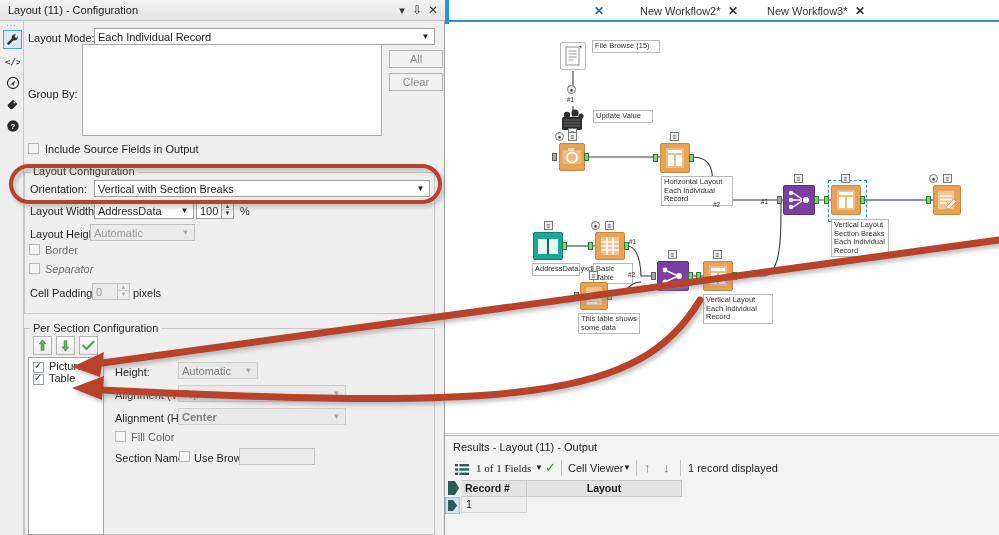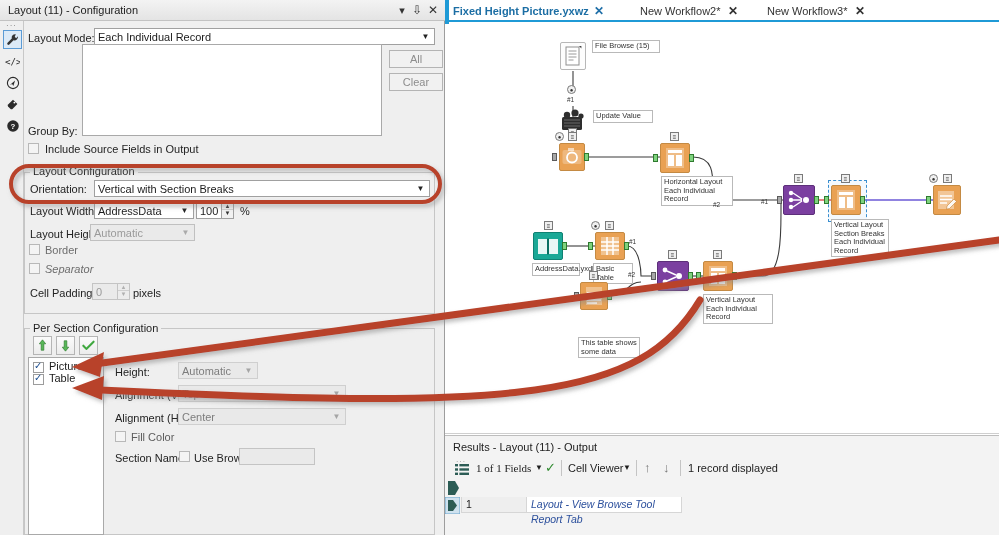--- a/index.html
+++ b/index.html
@@ -270,21 +270,21 @@
           </svg>
       </div>
     </div>
 
     <span class="lbl" style="left:28px; top:32px;">Layout Mode:</span>
     <div class="combo" style="left:94px; top:28px; width:341px;">
       <span>Each Individual Record</span>
       <span class="arw">▼</span>
     </div>
 
-    <span class="lbl" style="left:28px; top:88px;margin-top:37px;">Group By:</span>
+    <span class="lbl" style="left:28px; top:88px;">Group By:</span>
     <div id="listbox-groupby"></div>
 
     <div class="btn" style="left:389px; top:50px;">All</div>
     <div class="btn" style="left:389px; top:73px;">Clear</div>
 
     <div class="chk dim" style="left:28px; top:143px;"></div>
     <span class="lbl" style="left:45px; top:143px;">Include Source Fields in Output</span>
 
     <div class="groupbox" style="left:24px; top:172px; width:411px; height:142px;"></div>
     <span class="group-title" style="left:30px; top:165px;">Layout Configuration</span>
@@ -364,39 +364,38 @@
     </div>
 
     <span class="lbl" style="left:115px; top:389px;">Alignment (V):</span>
     <div class="combo flat" style="left:178px; top:385px; width:168px;">
       <span style="color:#7d7d7d;">Top</span>
       <span class="arw" style="color:#a5a5a5;">▼</span>
     </div>
 
     <span class="lbl" style="left:115px; top:412px;">Alignment (H):</span>
     <div class="combo flat" style="left:178px; top:408px; width:168px;">
-      <span style="color:#7d7d7d;">Center</span>
+      <span style="color:#7d7d7d;font-weight:bold;">Center</span>
       <span class="arw" style="color:#a5a5a5;">▼</span>
     </div>
 
     <div class="chk dim" style="left:115px; top:431px;"></div>
     <span class="lbl" style="left:131px; top:431px; color:#5c5c5c;">Fill Color</span>
 
     <span class="lbl" style="left:115px; top:452px;">Section Name:</span>
     <div class="chk dim" style="left:179px; top:451px;"></div>
     <span class="lbl" style="left:194px; top:452px;">Use Browse</span>
     <div class="txtbox disabled" style="left:239px; top:448px; width:76px;"></div>
   </div>
 
   <div id="right">
 
     <div id="tabstrip">
       <div id="tab-accent"></div>
       <div class="tab active" style="left:8px; width:180px;">
-        <span class="lb">Fixed Height Picture.yxwz</span>
         <span class="x" style="left:141px;">✕</span>
       </div>
       <div class="tab inactive" style="left:195px; width:130px;">
         <span class="lb">New Workflow2*</span>
         <span class="x" style="left:88px; color:#333;">✕</span>
       </div>
       <div class="tab inactive" style="left:322px; width:130px;">
         <span class="lb">New Workflow3*</span>
         <span class="x" style="left:88px; color:#333;">✕</span>
       </div>
@@ -527,21 +526,21 @@
           <svg width="26" height="26" viewBox="0 0 26 26">
             <rect x="5" y="4" width="16" height="18" fill="#fff" opacity=".35"></rect>
             <g stroke="#fff" stroke-width="1.6">
                 <path d="M6 10h14M6 13.5h14M6 17h14M6 20h10"></path>
               </g>
           </svg>
         </div>
         <div class="badge" style="left:9px; top:-11px;">≡</div>
         <div class="port gray" style="left:-6px; top:10px;"></div>
         <div class="port" style="left:27px; top:10px;"></div>
-        <div class="node-lbl" style="left:-2px; top:31px; width:62px;margin-top:24px;">This table shows
+        <div class="node-lbl" style="left:-2px; top:31px; width:62px;">This table shows
 some data</div>
       </div>
 
       <div class="node" style="left:212px; top:237px;">
         <div class="node-box purple" style="width:32px;height:30px;">
           <svg width="30" height="28" viewBox="0 0 30 28">
             <g fill="#fff">
                 <circle cx="7" cy="8" r="2.4"></circle>
                 <circle cx="7" cy="20" r="2.4"></circle>
                 <circle cx="21" cy="14" r="3"></circle>
@@ -667,24 +666,27 @@
             <path d="M1 1h7l4 7-4 7H1z" fill="#2c5c55"></path>
           </svg>
       </span>
       <span style="position:absolute; left:0px; top:61px;">
         <svg width="15" height="17" viewBox="0 0 15 17">
             <rect x="0" y="0" width="15" height="17" fill="#cfe2ef" stroke="#6aa4cc"></rect>
             <path d="M3 3h5l4 5.5-4 5.5H3z" fill="#2c5c55"></path>
           </svg>
       </span>
 
+      <div id="grid-head">
+        <div class="gh" style="left:0; width:66px; padding-left:4px;">Record #</div>
+        <div class="gh" style="left:66px; width:155px; text-align:center;">Layout</div>
+      </div>
 
       <div id="grid-row">
         <div class="gc" style="left:0; width:66px; background:#eeeeee; border:1px solid #d6d6d6; border-top:none; padding-left:4px;">1</div>
-        <div class="gc" style="left:66px; width:155px; background:#fff; border:1px solid #d6d6d6; border-top:none; border-left:none; padding-left:4px; color:#2b4f9c; font-style:italic;">Layout - View Browse Tool Report Tab</div>
       </div>
     </div>
   </div>
 
   <svg id="annot" viewBox="0 0 999 535">
     <defs>
       <filter id="ashadow" x="-20%" y="-20%" width="160%" height="160%">
         <feDropShadow dx="2.5" dy="3" stdDeviation="2" flood-color="#8a8a8a" flood-opacity=".55"></feDropShadow>
       </filter>
     </defs>

